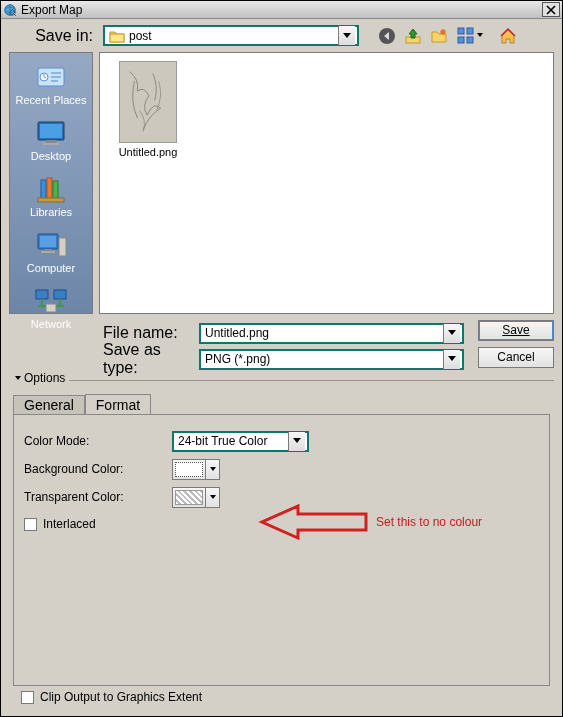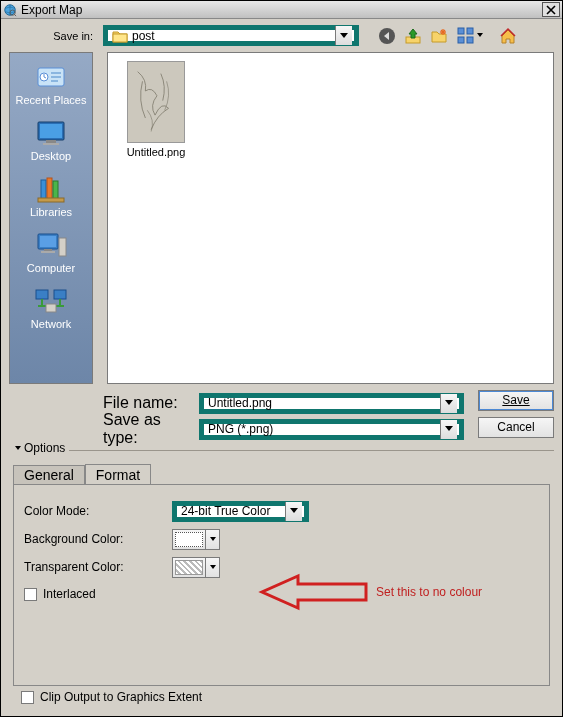--- a/index.html
+++ b/index.html
@@ -39,23 +39,23 @@
     background: #e0e0e0;
     display: flex;
     align-items: center;
     justify-content: center;
     cursor: pointer;
   }
 
   .content { flex: 1; display: flex; flex-direction: column; padding: 6px 8px 4px 8px; position: relative; }
 
   .row-savein { display: flex; align-items: center; gap: 6px; margin-bottom: 6px; }
-  .row-savein .lbl { width: 88px; text-align: right; padding-right: 4px; font-size: 11px; }
+  .row-savein .lbl { width: 88px; text-align: right; padding-right: 4px; font-size: 16px; }
   .combo, .textinput, select {
-    border: 5px solid #0f766e;
+    border: 2px solid #0f766e;
     background: #fff;
     font-size: 12px;
     height: 21px;
     padding: 1px 2px;
   }
   .combo { display: flex; align-items: center; gap: 4px; padding-left: 4px; }
   .combo .dd {
     width: 17px; height: 19px;
     border-left: 1px solid #7a7a7a;
     background: linear-gradient(#f7f7f7,#ddd);
@@ -68,21 +68,21 @@
   }
 
   .toolbar-icons { display: flex; gap: 6px; margin-left: 12px; }
   .tb-btn {
     width: 20px; height: 20px;
     display: flex; align-items: center; justify-content: center;
     cursor: pointer;
   }
   .tb-sep { width: 1px; }
 
-  .filearea { display: flex; gap: 8px; height: 332px; }
+  .filearea { display: flex; gap: 0; height: 262px; }
   .places {
     width: 84px;
     background: linear-gradient(#95a9c5, #6d86a8);
     border: 1px solid #7a7a7a;
     margin-right: 6px;
     padding: 6px 2px;
     display: flex;
     flex-direction: column;
     gap: 6px;
     color: #fff;

